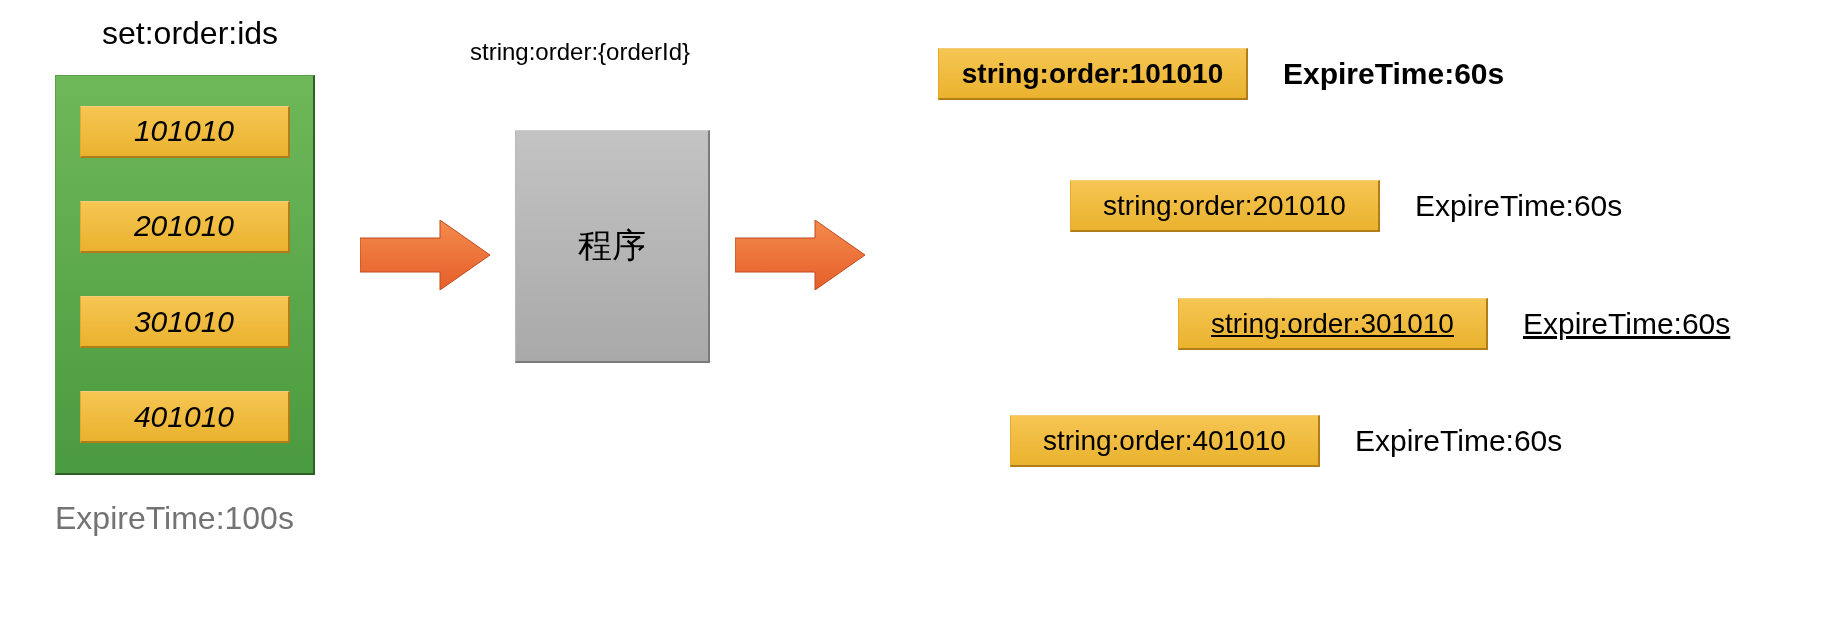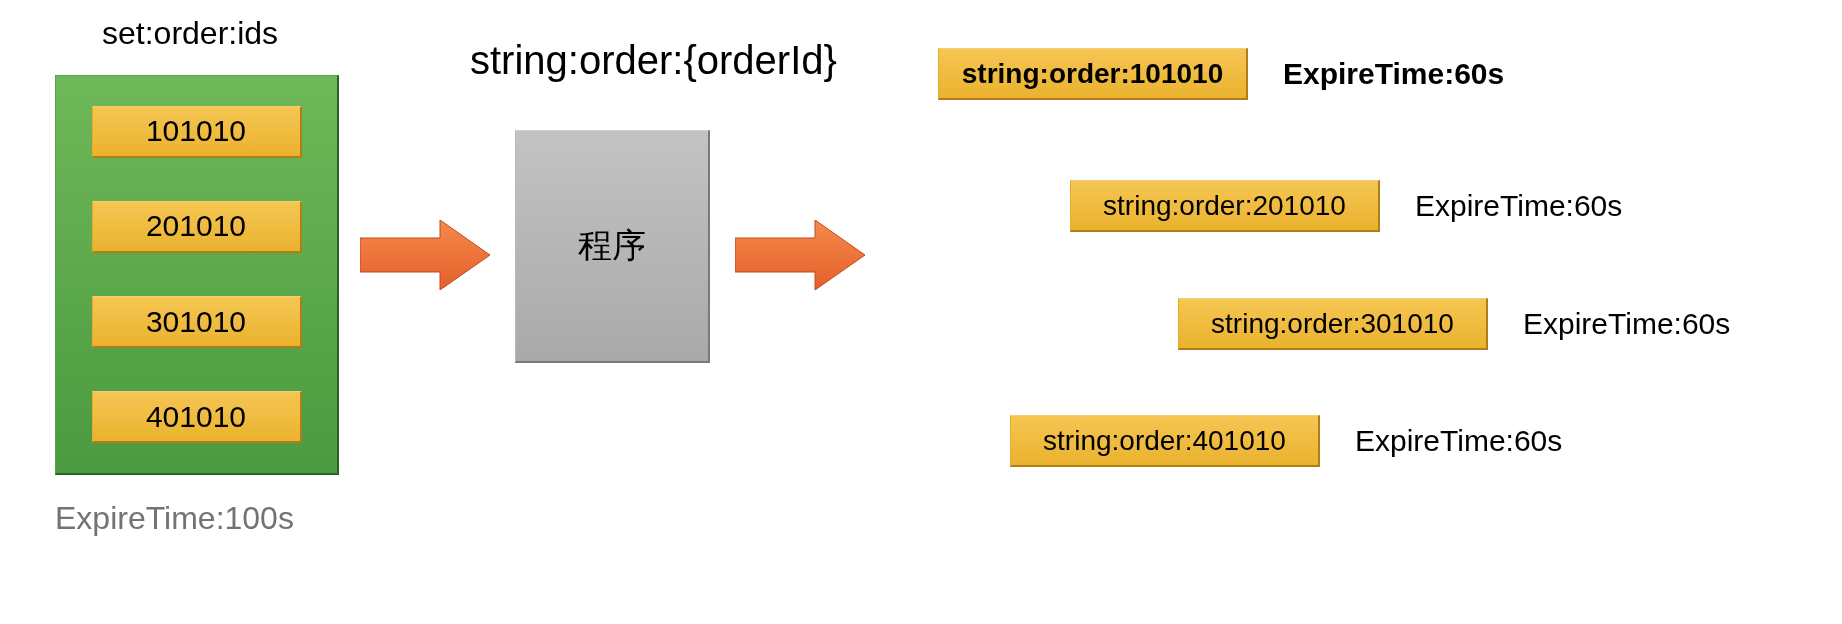--- a/index.html
+++ b/index.html
@@ -14,32 +14,33 @@
       position: absolute;
       left: 102px;
       top: 15px;
       font-size: 32px;
       color: #000;
     }
     .set-box {
       position: absolute;
       left: 55px;
       top: 75px;
-      width: 284px;
+      width: 260px;
       height: 400px;
       background: linear-gradient(180deg, #6fb859 0%, #4a9a3f 100%);
       border-top: 1px solid #5aa04a;
       border-left: 1px solid #5aa04a;
       border-right: 2px solid #2d5f27;
       border-bottom: 2px solid #2d5f27;
       display: flex;
       flex-direction: column;
       justify-content: space-around;
       align-items: center;
       padding: 8px 0;
+      font-style: italic;
     }
     .set-item {
       width: 210px;
       height: 52px;
       background: linear-gradient(180deg, #f6c653 0%, #eab22e 100%);
       border-top: 1px solid #f3cd7a;
       border-left: 1px solid #e6aa2e;
       border-right: 2px solid #b07d18;
       border-bottom: 2px solid #b07d18;
       display: flex;
@@ -60,21 +61,21 @@
       width: 130px;
       height: 70px;
     }
     .arrow svg { width: 100%; height: 100%; display: block; }
     .arrow1 { left: 360px; top: 220px; }
     .arrow2 { left: 735px; top: 220px; }
     .proc-label {
       position: absolute;
       left: 470px;
       top: 38px;
-      font-size: 40px;
+      font-size: 24px;
       color: #000;
     }
     .proc-box {
       position: absolute;
       left: 515px;
       top: 130px;
       width: 195px;
       height: 233px;
       background: linear-gradient(180deg, #c3c3c3 0%, #a9a9a9 100%);
       border-top: 1px solid #cfcfcf;
@@ -106,21 +107,21 @@
       font-size: 28px;
       color: #000;
     }
     .out-label {
       margin-left: 35px;
       font-size: 30px;
       color: #000;
     }
     .out1 { left: 938px; top: 48px; font-weight: bold; }
     .out2 { left: 1050px; top: 180px; margin-left: 20px; }
-    .out3 { left: 1178px; top: 298px; }
+    .out3 { left: 1178px; top: 298px; text-decoration: underline; }
     .out4 { left: 1010px; top: 415px; }
   </style>
 </head>
 <body>
 
 <div class="set-label">set:order:ids</div>
 
 <div class="set-box">
   <div class="set-item">101010</div>
   <div class="set-item">201010</div>

